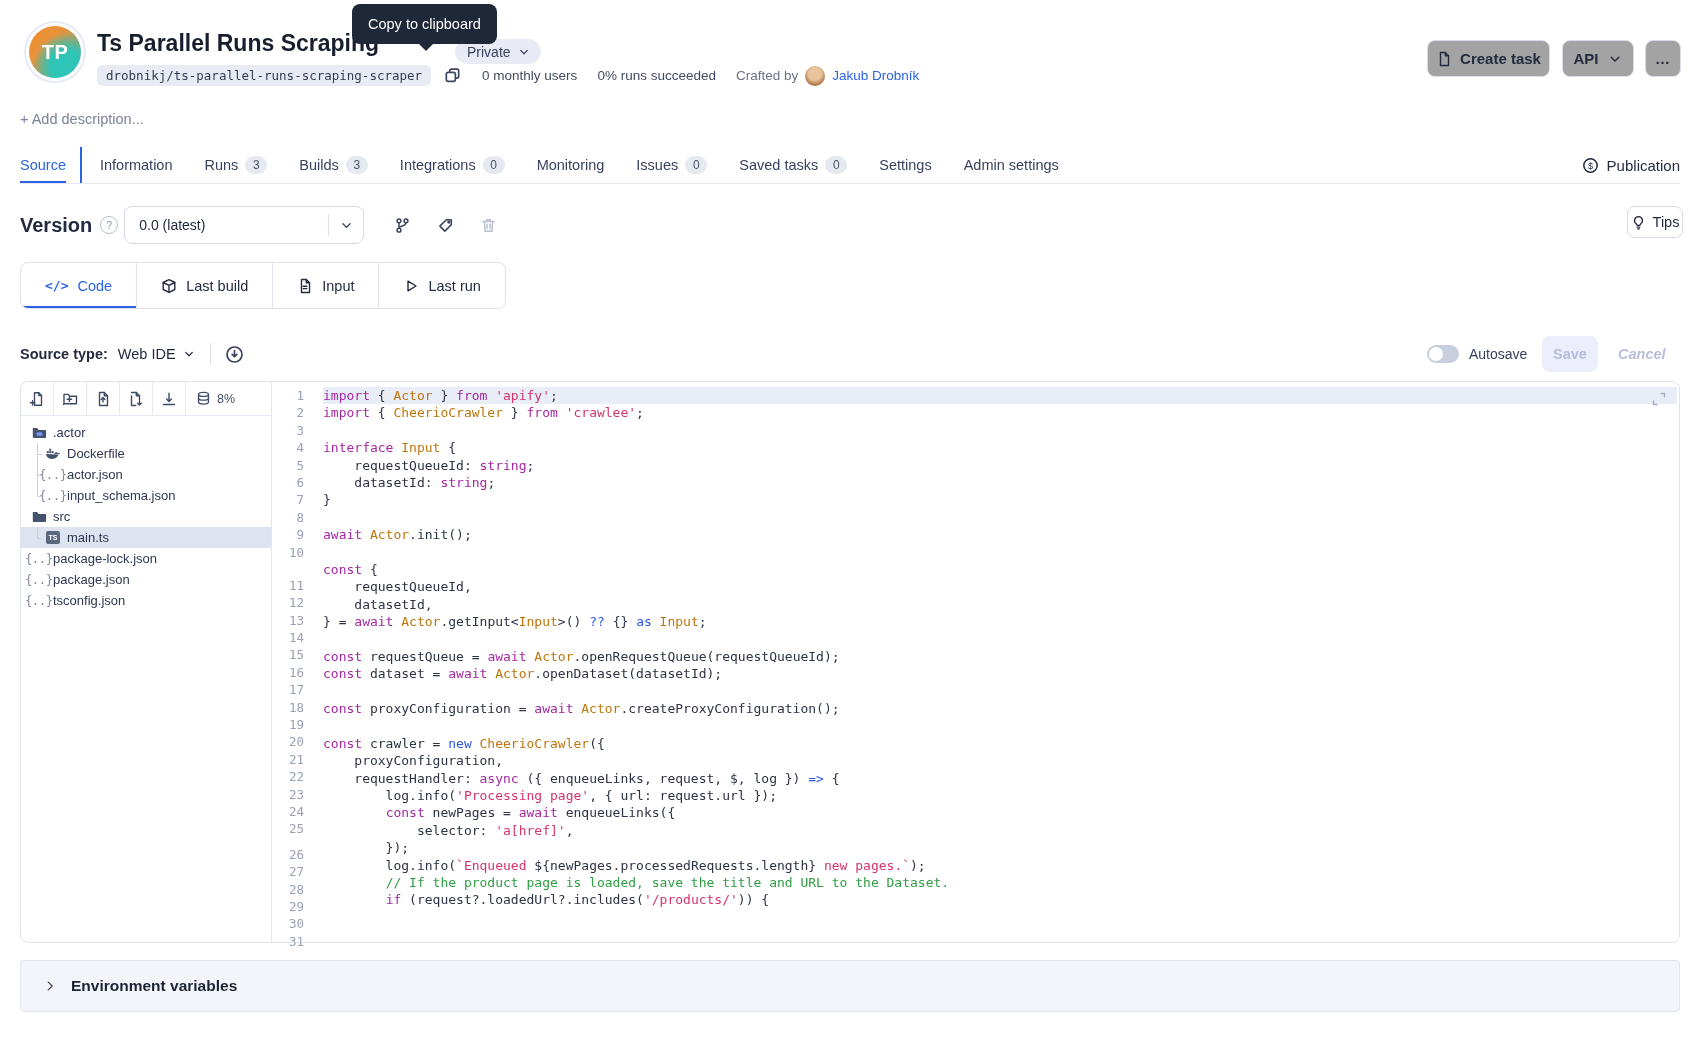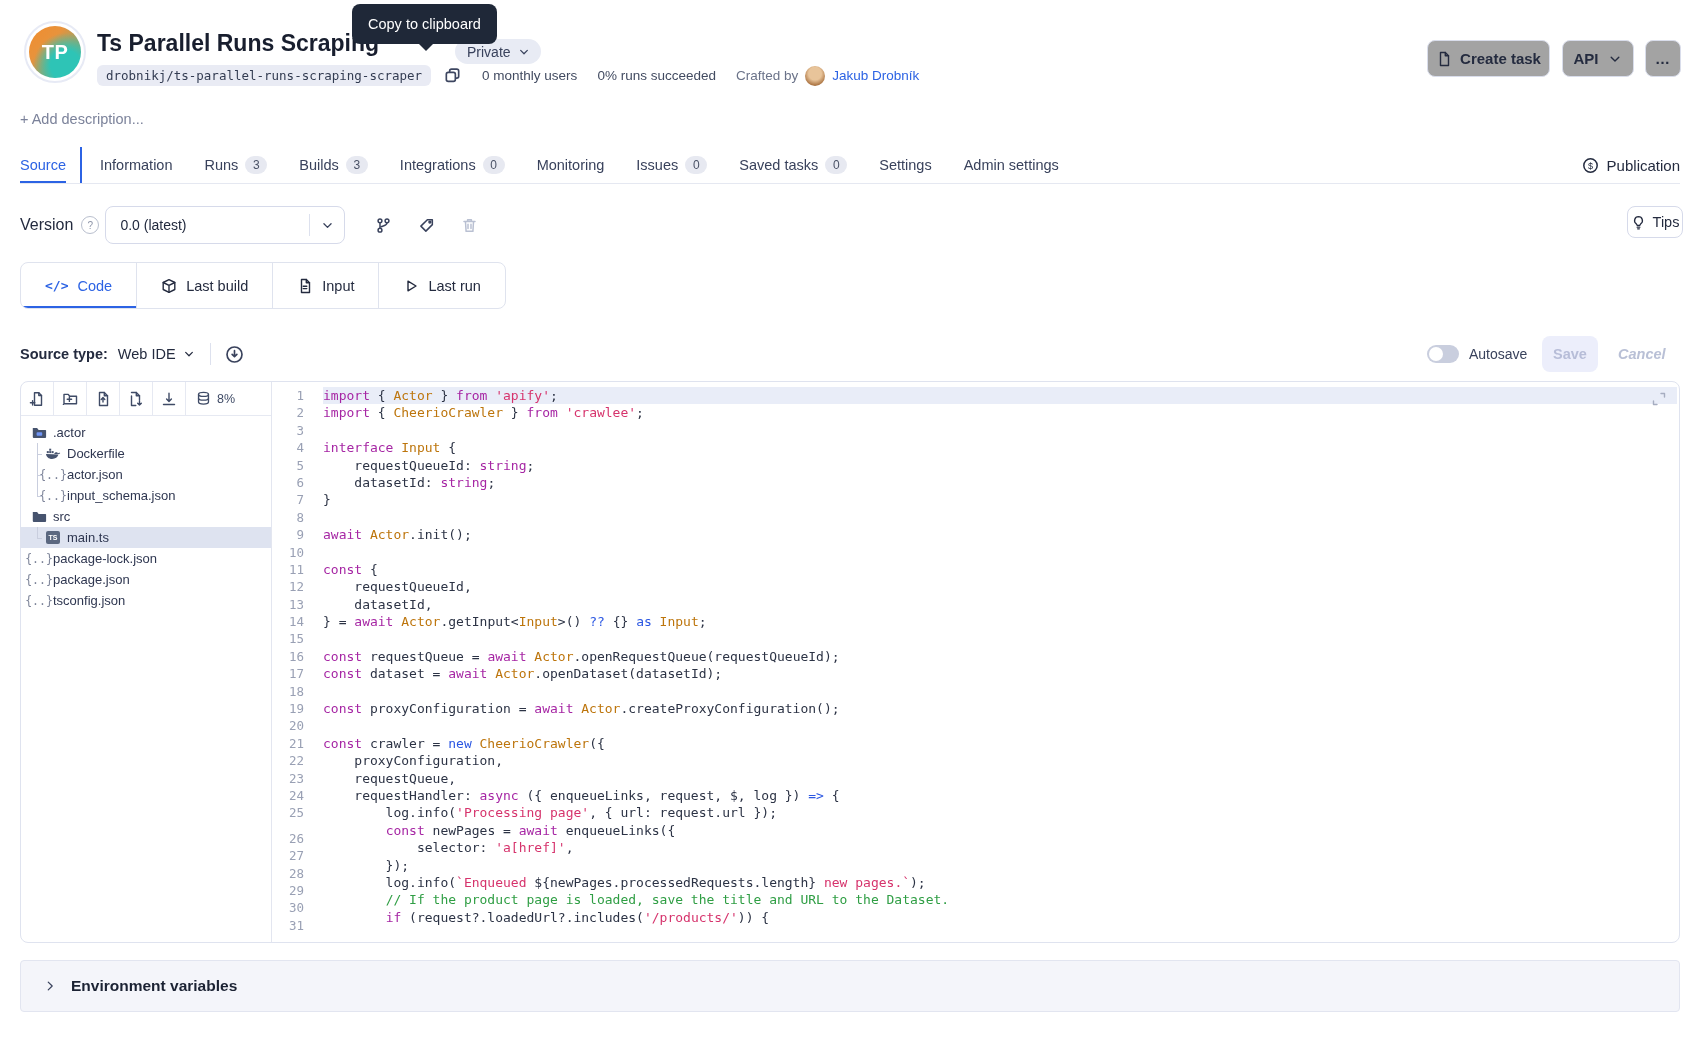--- a/index.html
+++ b/index.html
@@ -50,21 +50,21 @@
   .tab.active{color:#2c63e4;box-shadow:inset 0 -2px 0 #2c63e4;}
   .tab .badge{background:#e7e9f1;color:#4a5266;border-radius:9px;min-width:12px;height:18px;
      padding:0 5px;font-size:12px;display:flex;align-items:center;justify-content:center;}
   .tab-caret{width:2px;background:#2c63e4;margin-left:-18px;margin-right:-14px;}
   #publication{margin-left:auto;display:flex;align-items:center;gap:8px;font-size:15px;
      color:#242b3f;cursor:pointer;}
   #publication .ic{width:17px;height:17px;}
 
   
   #version-row{left:20px;top:206px;width:1660px;height:38px;display:flex;align-items:center;}
-  #version-label{font-size:16px;font-weight:400;color:#242b3f;}
+  #version-label{font-size:20px;font-weight:700;color:#242b3f;}
   #help-icon{width:16px;height:16px;border:1.3px solid #b9bfce;border-radius:50%;color:#8d94a8;
      font-size:10px;display:flex;align-items:center;justify-content:center;margin-left:8px;cursor:pointer;}
   #version-select{margin-left:6px;width:240px;height:38px;border:1px solid #d6daea;border-radius:8px;
      display:flex;align-items:center;font-size:14px;color:#222a3e;cursor:pointer;box-sizing:border-box;}
   #version-select .val{padding-left:14px;flex:1;}
   #version-select .divider{width:1px;height:22px;background:#dde1ee;}
   #version-select .chev{width:34px;display:flex;justify-content:center;color:#39425c;}
   #version-select .chev .ic{width:15px;height:15px;}
   .vicon{width:17px;height:17px;color:#39425c;cursor:pointer;}
   #branch-icon{margin-left:30px;}
@@ -498,21 +498,21 @@
       <div style="height: 17.4px;">1</div>
       <div style="height: 17.4px;">2</div>
       <div style="height: 17.4px;">3</div>
       <div style="height: 17.4px;">4</div>
       <div style="height: 17.4px;">5</div>
       <div style="height: 17.4px;">6</div>
       <div style="height: 17.4px;">7</div>
       <div style="height: 17.4px;">8</div>
       <div style="height: 17.4px;">9</div>
       <div style="height: 17.4px;">10</div>
-      <div style="height: 17.4px;">11</div>
+      <div style="height: 17.4px; margin-top: 16px;">11</div>
       <div style="height: 17.4px;">12</div>
       <div style="height: 17.4px;">13</div>
       <div style="height: 17.4px;">14</div>
       <div style="height: 17.4px;">15</div>
       <div style="height: 17.4px;">16</div>
       <div style="height: 17.4px;">17</div>
       <div style="height: 17.4px;">18</div>
       <div style="height: 17.4px;">19</div>
       <div style="height: 17.4px;">20</div>
       <div style="height: 17.4px;">21</div>
@@ -543,21 +543,20 @@
       <div class="cl"><span>    datasetId,</span></div>
       <div class="cl"><span>} = </span><span class="kw">await</span><span> </span><span class="cls">Actor</span><span>.getInput&lt;</span><span class="cls">Input</span><span>&gt;() </span><span class="kw2">??</span><span> {} </span><span class="kw2">as</span><span> </span><span class="cls">Input</span><span>;</span></div>
       <div class="cl">&nbsp;</div>
       <div class="cl"><span class="kw">const</span><span> requestQueue = </span><span class="kw">await</span><span> </span><span class="cls">Actor</span><span>.openRequestQueue(requestQueueId);</span></div>
       <div class="cl"><span class="kw">const</span><span> dataset = </span><span class="kw">await</span><span> </span><span class="cls">Actor</span><span>.openDataset(datasetId);</span></div>
       <div class="cl">&nbsp;</div>
       <div class="cl"><span class="kw">const</span><span> proxyConfiguration = </span><span class="kw">await</span><span> </span><span class="cls">Actor</span><span>.createProxyConfiguration();</span></div>
       <div class="cl">&nbsp;</div>
       <div class="cl"><span class="kw">const</span><span> crawler = </span><span class="kw2">new</span><span> </span><span class="cls">CheerioCrawler</span><span>({</span></div>
       <div class="cl"><span>    proxyConfiguration,</span></div>
-      <div class="cl"><span>    requestQueue,</span></div>
       <div class="cl"><span>    requestHandler: </span><span class="kw">async</span><span> ({ enqueueLinks, request, $, log }) </span><span class="kw2">=&gt;</span><span> {</span></div>
       <div class="cl"><span>        log.info(</span><span class="str">'Processing page'</span><span>, { url: request.url });</span></div>
       <div class="cl"><span>        </span><span class="kw">const</span><span> newPages = </span><span class="kw">await</span><span> enqueueLinks({</span></div>
       <div class="cl"><span>            selector: </span><span class="str">'a[href]'</span><span>,</span></div>
       <div class="cl"><span>        });</span></div>
       <div class="cl"><span>        log.info(</span><span class="str">`Enqueued </span><span>${newPages.processedRequests.length}</span><span class="str"> new pages.`</span><span>);</span></div>
       <div class="cl"><span>        </span><span class="com">// If the product page is loaded, save the title and URL to the Dataset.</span></div>
       <div class="cl"><span>        </span><span class="kw">if</span><span> (request?.loadedUrl?.includes(</span><span class="str">'/products/'</span><span>)) {</span></div>
     </div>
   <span id="expand-icon">

